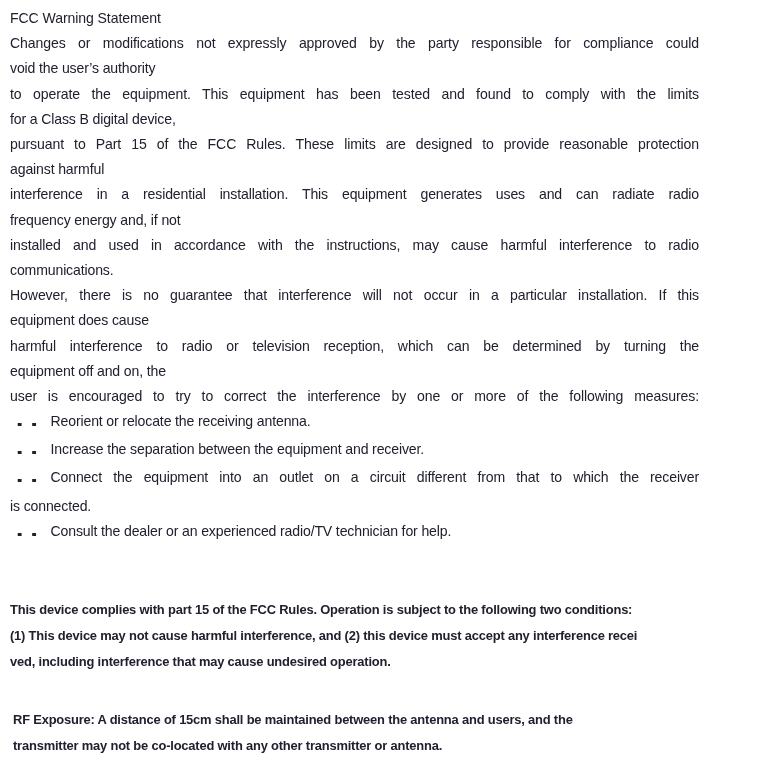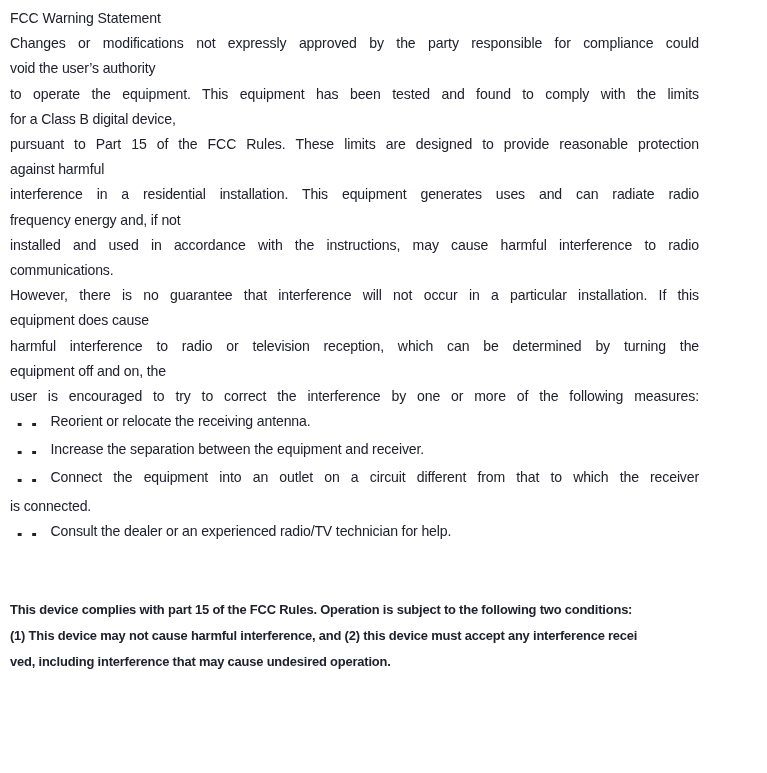--- a/index.html
+++ b/index.html
@@ -198,14 +198,18 @@
     </div>
 
   </div>
 
   <div class="doc-footer block-compliance">
     <div class="fline">This device complies with part 15 of the FCC Rules. Operation is subject to the following  two conditions:</div>
     <div class="fline">(1) This device may not cause harmful interference, and (2) this device  must accept any interference recei</div>
     <div class="fline">ved, including interference that may cause undesired  operation.</div>
   </div>
 
+  <div class="doc-footer block-rf">
+    <div class="fline">RF Exposure: A distance of 15cm shall be maintained between the antenna and users, and the</div>
+    <div class="fline">transmitter may not be co-located with any other transmitter or antenna.</div>
+  </div>
 
 </div>
 
 </body></html>

